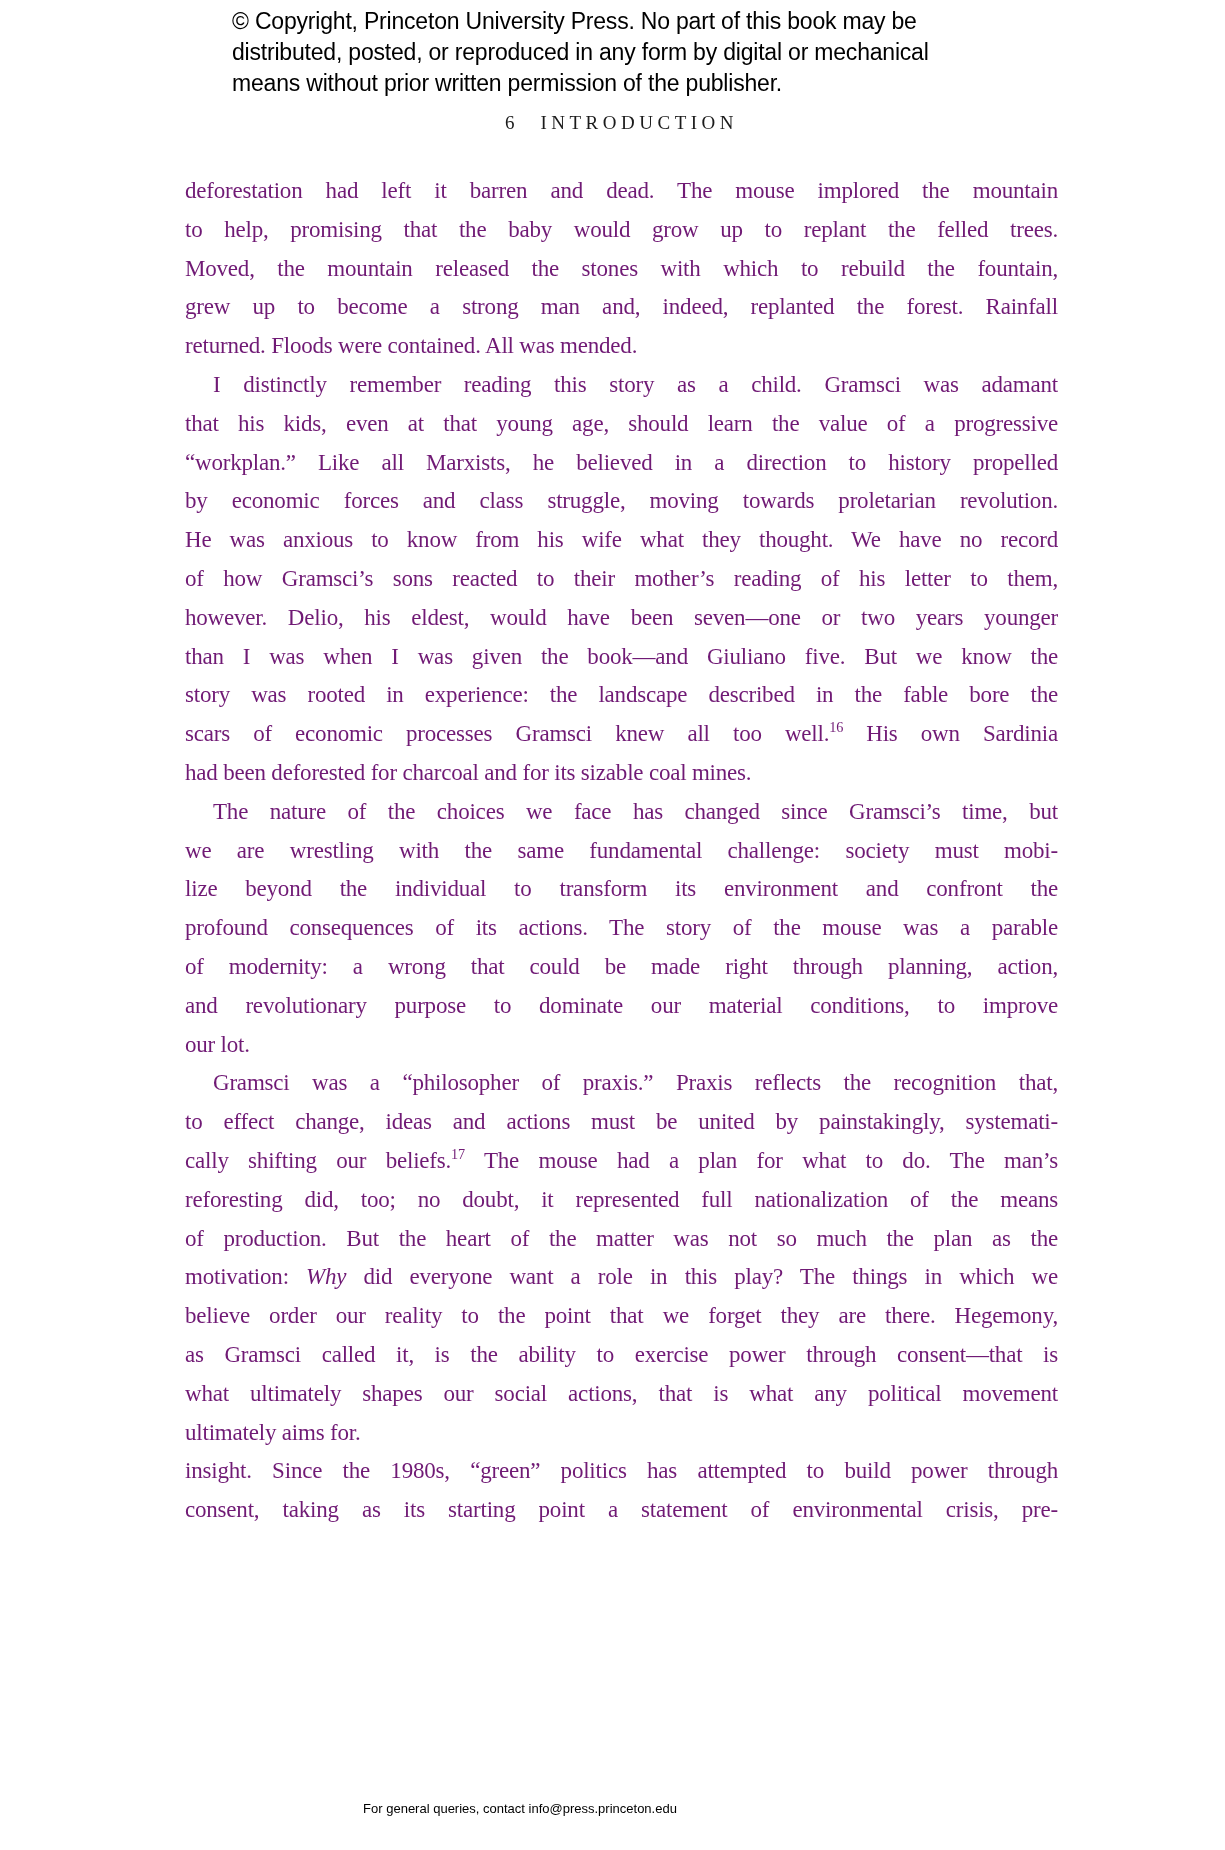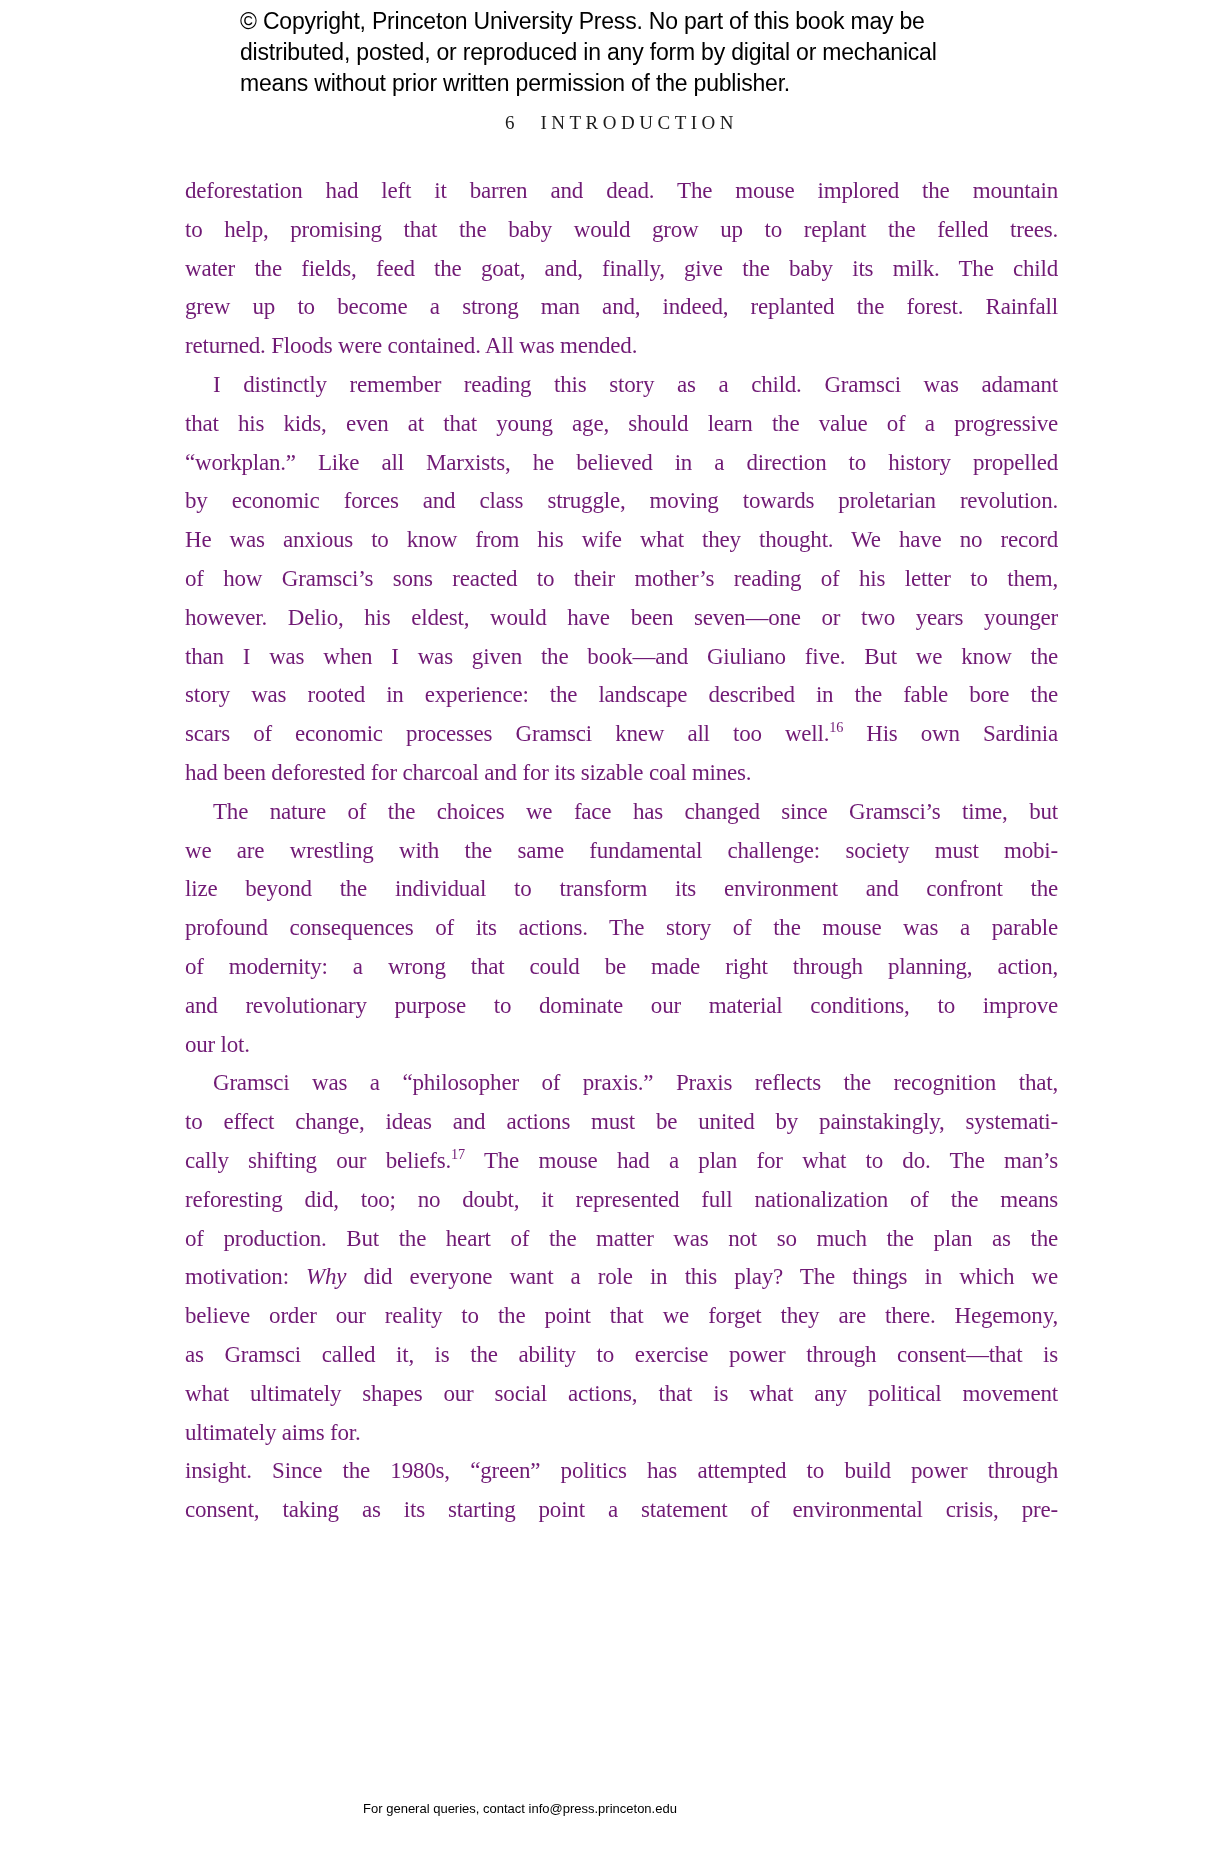--- a/index.html
+++ b/index.html
@@ -3,21 +3,21 @@
 <meta charset="utf-8">
 <style>
   html,body { margin:0; padding:0; }
   .page {
     position:relative;
     width:1225px; height:1850px;
     background:#ffffff;
     overflow:hidden;
   }
   .copyright {
-    position:absolute; left:240px; top:6px;
+    position:absolute; left:232px; top:6px;
     font-family:"Liberation Sans", sans-serif;
     font-size:23px; line-height:31px;
     letter-spacing:-0.2px;
     color:#000000;
   }
   .running-head {
     position:absolute; left:185px; top:112px; width:873px;
     text-align:center;
     font-family:"Liberation Serif", serif;
     font-size:19px;
@@ -65,21 +65,21 @@
       <div>distributed, posted, or reproduced in any form by digital or mechanical</div>
       <div>means without prior written permission of the publisher.</div>
     </div>
   <div class="running-head">
     <span class="pagenum">6</span><span class="section">INTRODUCTION</span>
   </div>
   <div class="body-text" id="body-block">
       <div>
         <div class="line"><span>deforestation had left it barren and dead. The mouse implored the mountain</span></div>
         <div class="line"><span>to help, promising that the baby would grow up to replant the felled trees.</span></div>
-        <div class="line"><span>water the fields, feed the goat, and, finally, give the baby its milk. The child</span></div>
+        <div class="line"><span>Moved, the mountain released the stones with which to rebuild the fountain,</span></div>
         <div class="line"><span>grew up to become a strong man and, indeed, replanted the forest. Rainfall</span></div>
         <div class="line last"><span>returned. Floods were contained. All was mended.</span></div>
       </div>
       <div>
         <div class="line indent"><span>I distinctly remember reading this story as a child. Gramsci was adamant</span></div>
         <div class="line"><span>that his kids, even at that young age, should learn the value of a progressive</span></div>
         <div class="line"><span>“workplan.” Like all Marxists, he believed in a direction to history propelled</span></div>
         <div class="line"><span>by economic forces and class struggle, moving towards proletarian revolution.</span></div>
         <div class="line"><span>He was anxious to know from his wife what they thought. We have no record</span></div>
         <div class="line"><span>of how Gramsci’s sons reacted to their mother’s reading of his letter to them,</span></div>

